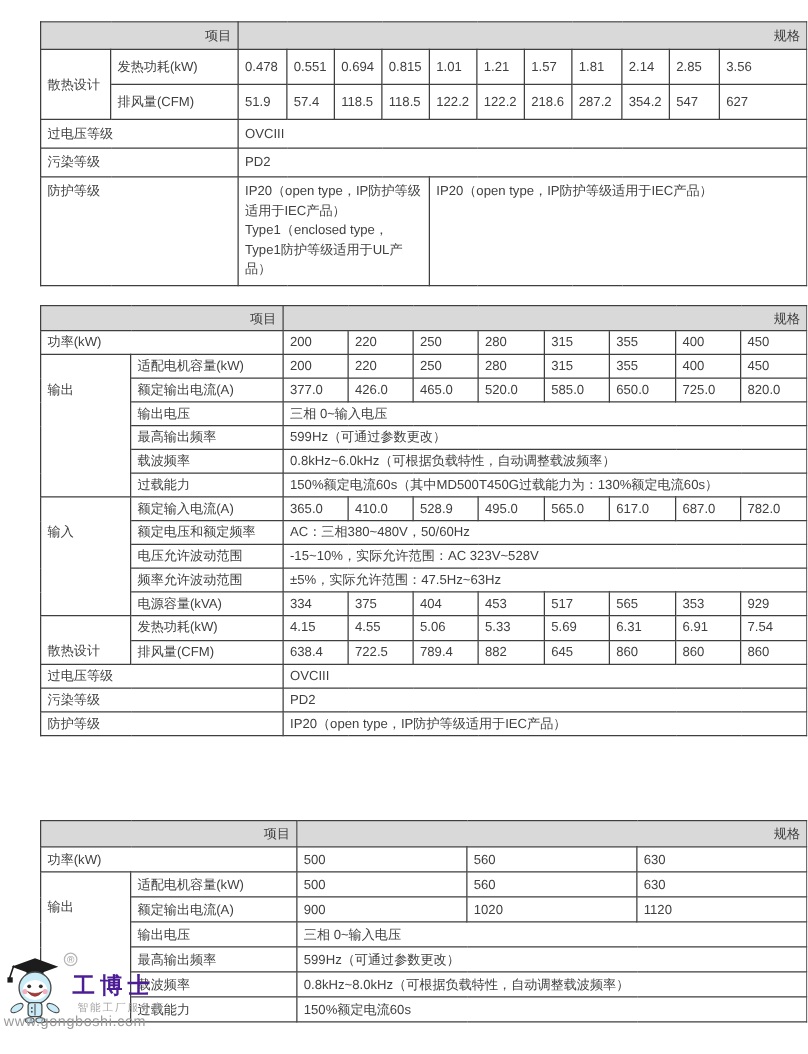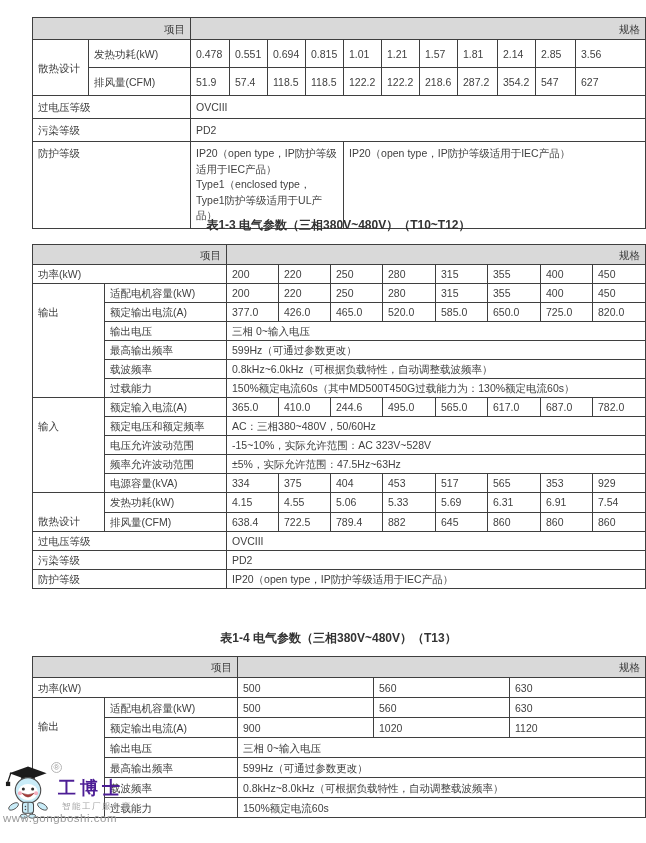--- a/index.html
+++ b/index.html
@@ -119,21 +119,20 @@
           <td colspan="2" class="top">防护等级</td>
           <td colspan="4" class="ml">IP20（open type，IP防护等级
 适用于IEC产品）
 Type1（enclosed type，
 Type1防护等级适用于UL产品）</td>
           <td colspan="7" class="top">IP20（open type，IP防护等级适用于IEC产品）</td>
         </tr>
       </tbody>
   </table>
 
-  <div class="tbl-title" id="table3-title">表1-3 电气参数（三相380V~480V）（T10~T12）</div>
   <table id="table3">
     <colgroup>
       <col style="width:72px">
         <col style="width:122px">
       <col style="width:52px">
         <col style="width:52px">
         <col style="width:52px">
         <col style="width:53px">
       <col style="width:52px">
         <col style="width:53px">
@@ -193,21 +192,21 @@
         </tr>
         <tr>
           <td>过载能力</td>
           <td colspan="8">150%额定电流60s（其中MD500T450G过载能力为：130%额定电流60s）</td>
         </tr>
         <tr>
           <td rowspan="5" class="group">输入</td>
           <td>额定输入电流(A)</td>
           <td>365.0</td>
           <td>410.0</td>
-          <td>244.6</td>
+          <td>528.9</td>
           <td>495.0</td>
           <td>565.0</td>
           <td>617.0</td>
           <td>687.0</td>
           <td>782.0</td>
         </tr>
         <tr>
           <td>额定电压和额定频率</td>
           <td colspan="8">AC：三相380~480V，50/60Hz</td>
         </tr>
@@ -261,21 +260,20 @@
           <td colspan="2">污染等级</td>
           <td colspan="8">PD2</td>
         </tr>
         <tr>
           <td colspan="2">防护等级</td>
           <td colspan="8">IP20（open type，IP防护等级适用于IEC产品）</td>
         </tr>
       </tbody>
   </table>
 
-  <div class="tbl-title" id="table4-title">表1-4 电气参数（三相380V~480V）（T13）</div>
   <table id="table4">
     <colgroup>
       <col style="width:72px">
         <col style="width:133px">
       <col style="width:136px">
         <col style="width:136px">
         <col style="width:136px">
     </colgroup>
     <tbody>
         <tr>

